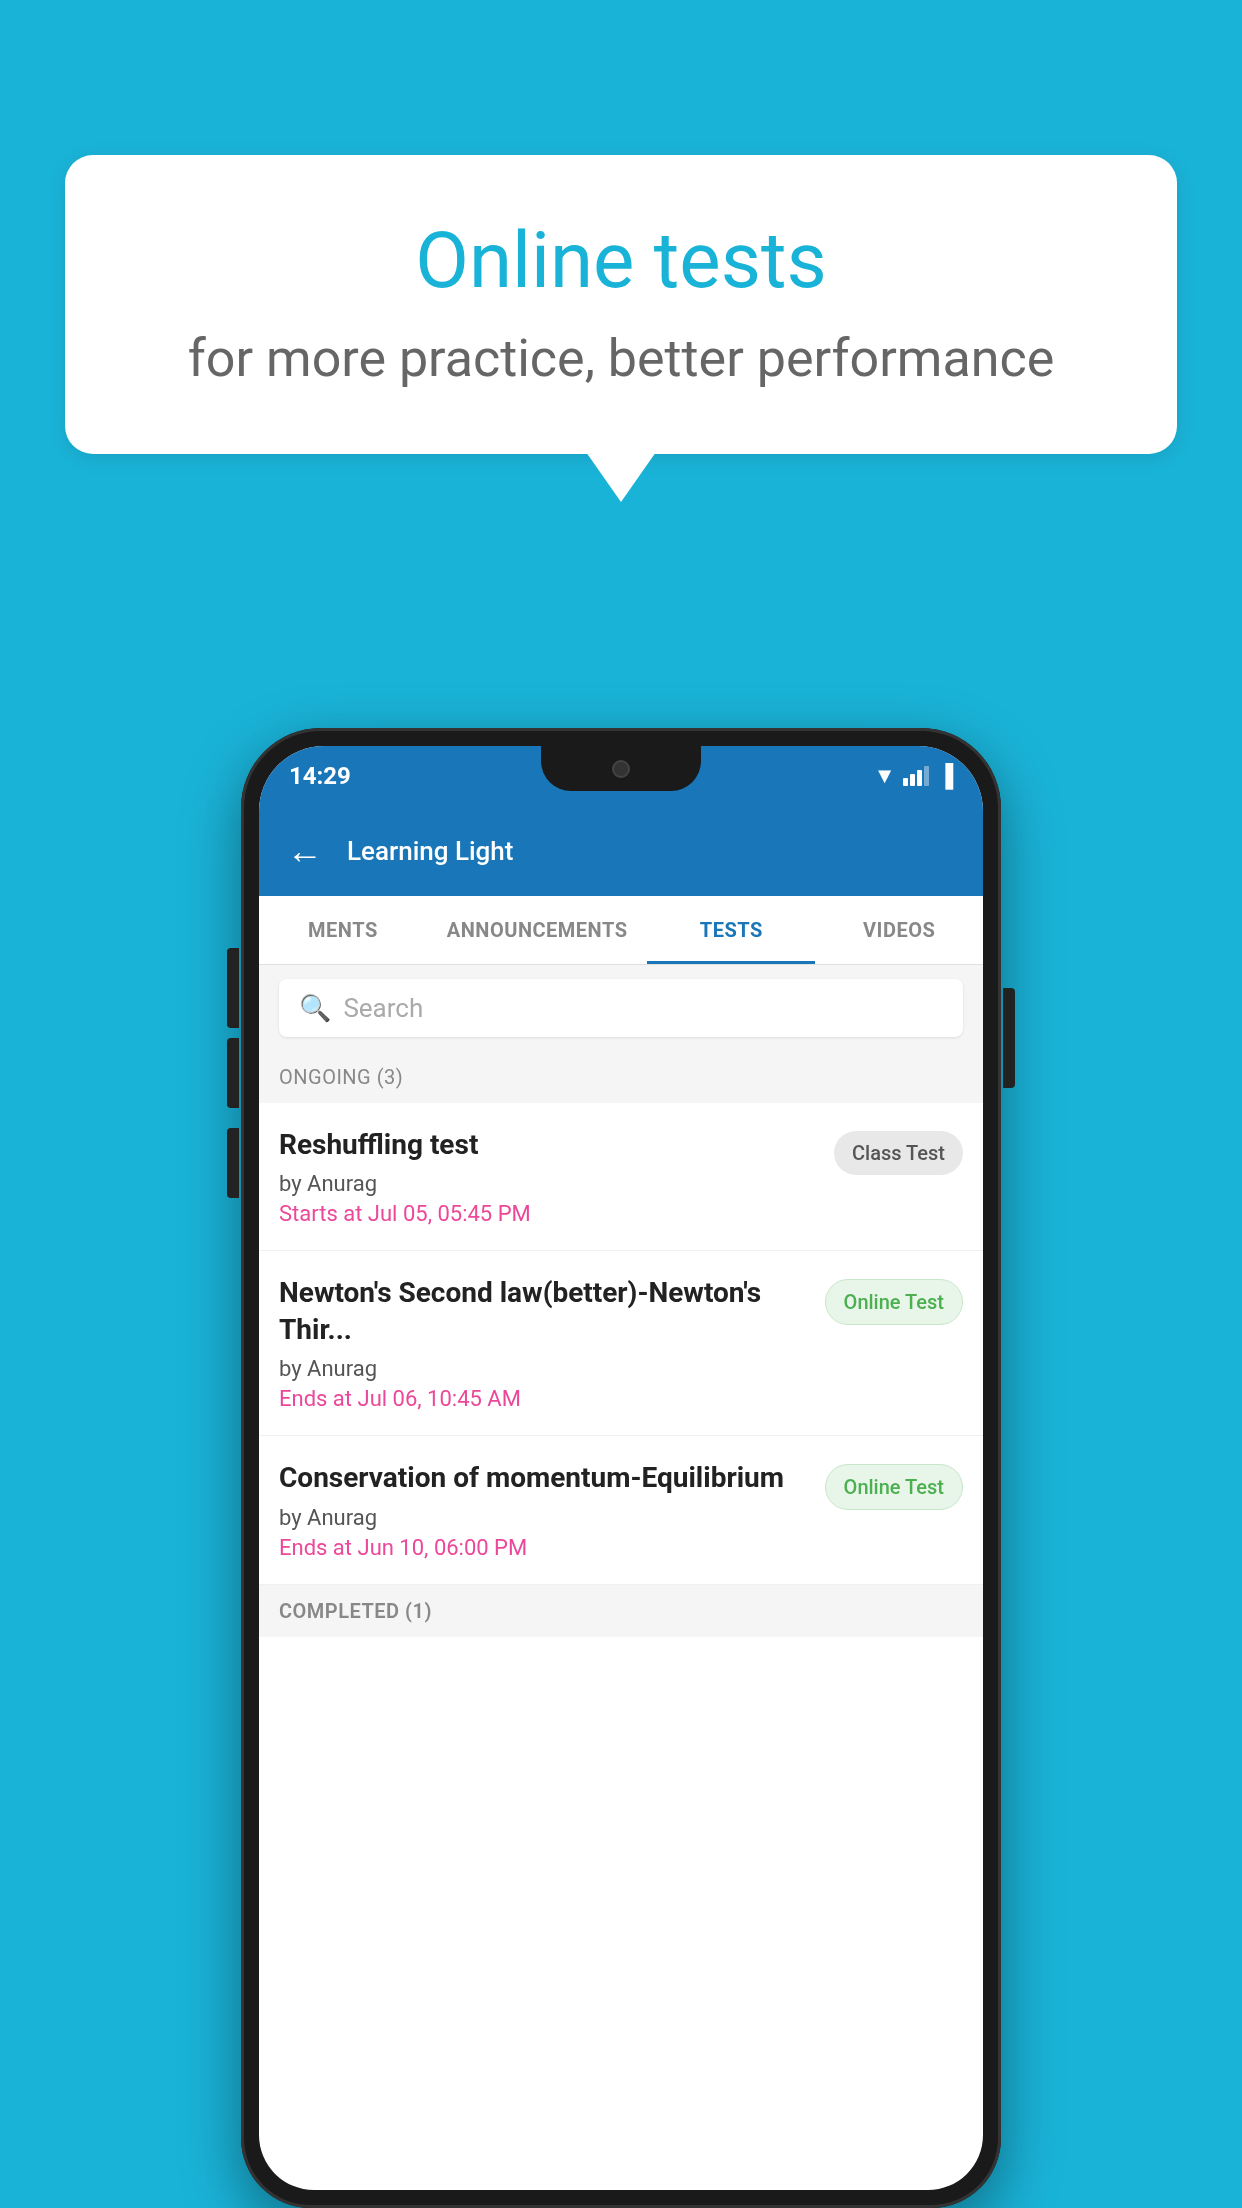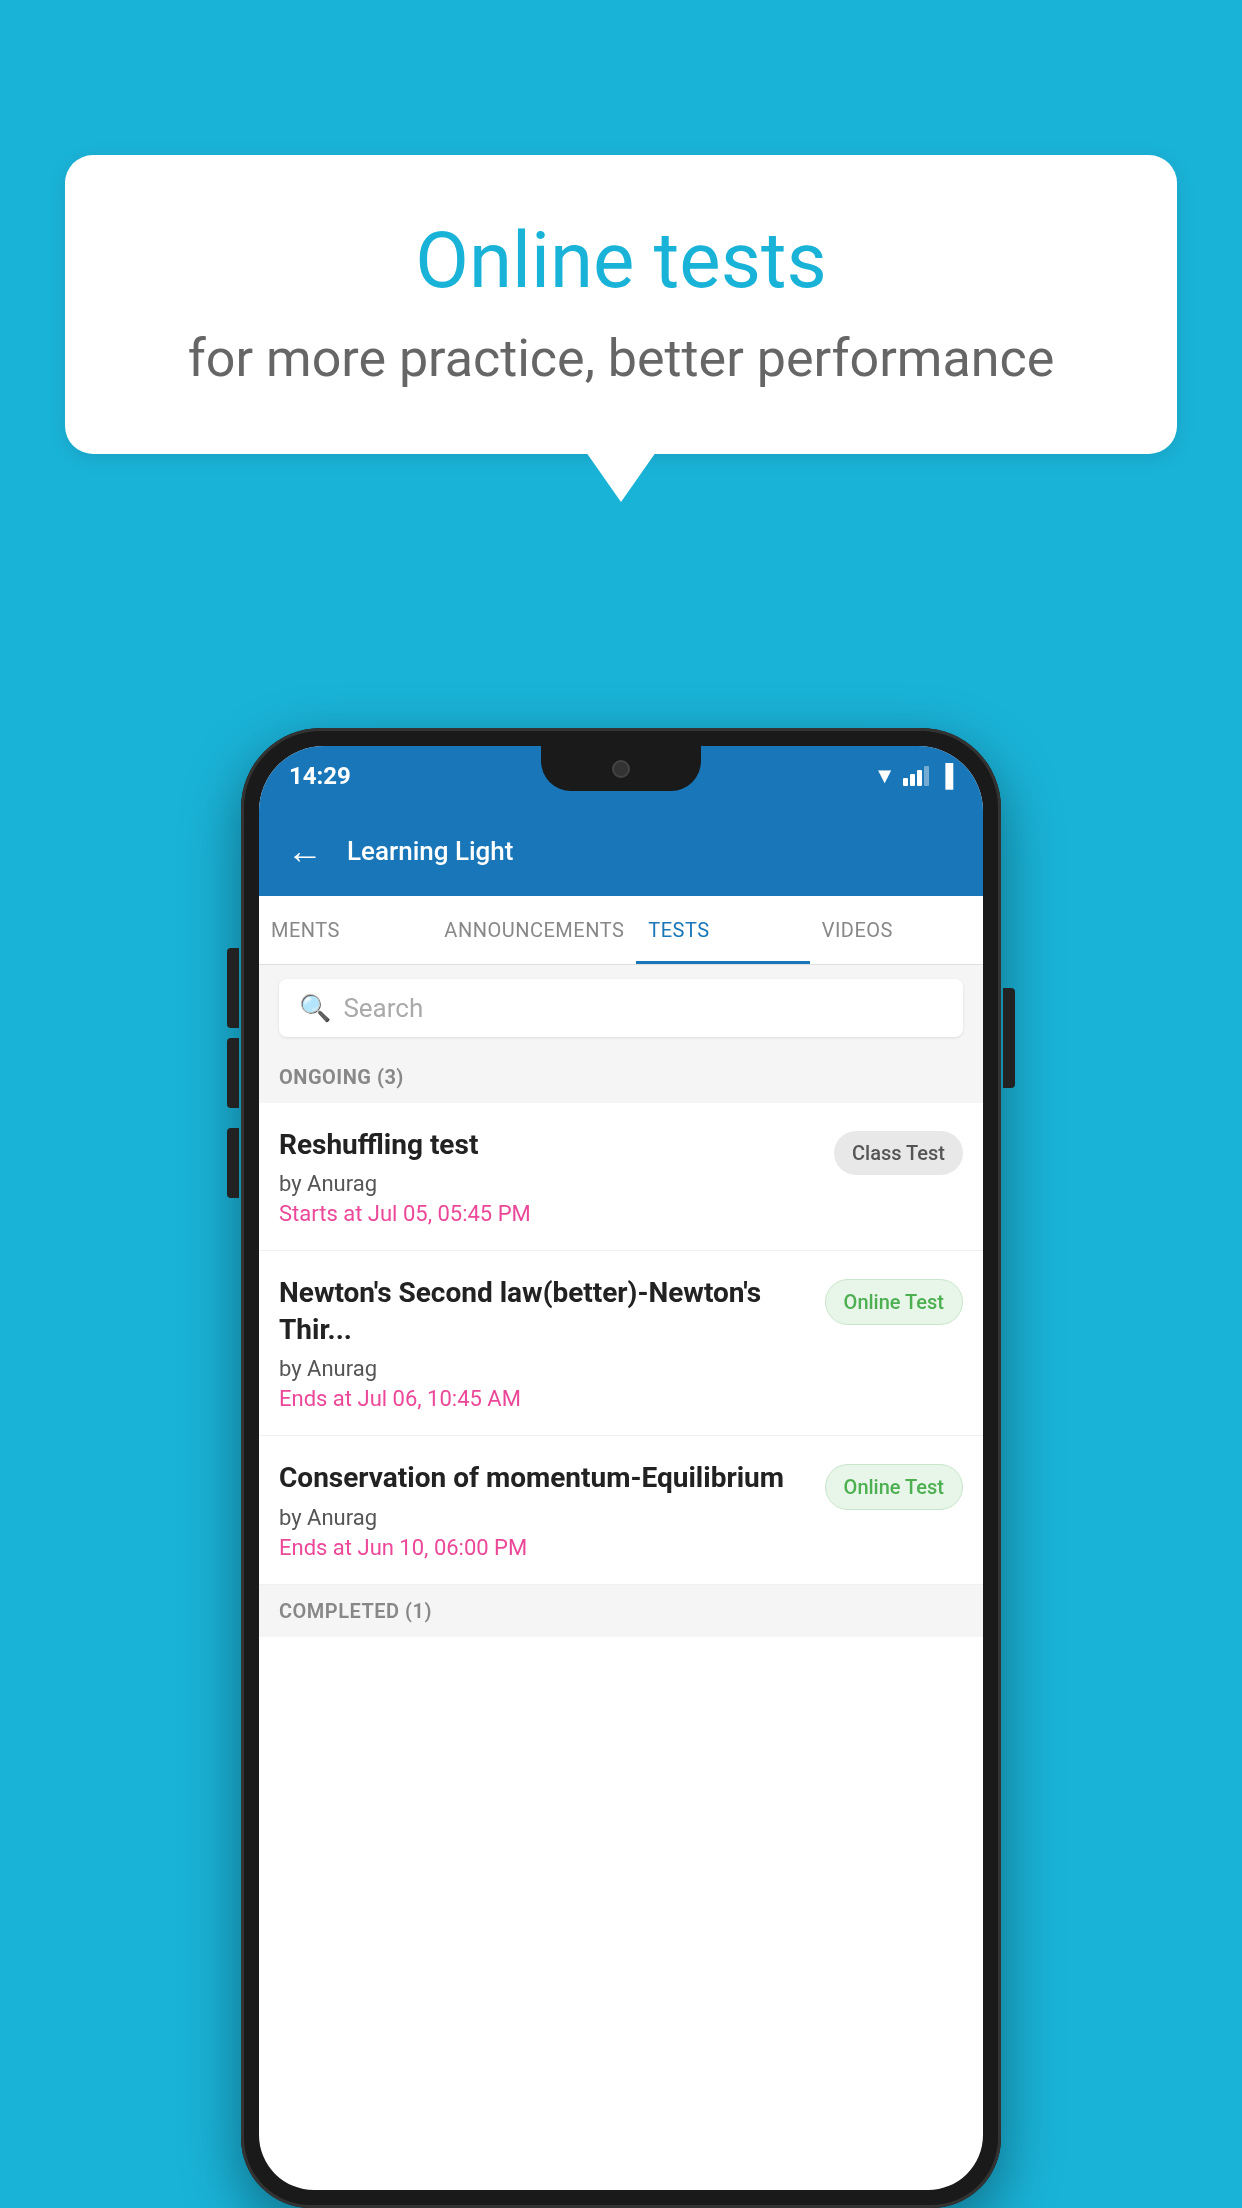--- a/index.html
+++ b/index.html
@@ -205,23 +205,24 @@
     
     .tabs-bar {
       background: white;
       display: flex;
       border-bottom: 1px solid #e0e0e0;
       overflow: hidden;
     }
 
     .tab-item {
       flex: 1;
-      padding: 22px 12px;
+      text-align: center;
+      padding: 22px 20px;
       font-size: 20px;
-      font-weight: 400;
+      font-weight: 700;
       color: #888;
       cursor: pointer;
       letter-spacing: 0.5px;
       position: relative;
     }
 
     .tab-item.active {
       color: #1976b8;
     }
 
@@ -259,21 +260,21 @@
     .search-placeholder {
       color: #aaa;
       font-size: 26px;
     }
 
     
     .section-label {
       background: #f5f5f5;
       padding: 14px 20px;
       font-size: 20px;
-      font-weight: 700;
+      font-weight: 400;
       color: #888;
       letter-spacing: 0.5px;
     }
 
     
     .test-list {
       background: white;
     }
 
     .test-item {

